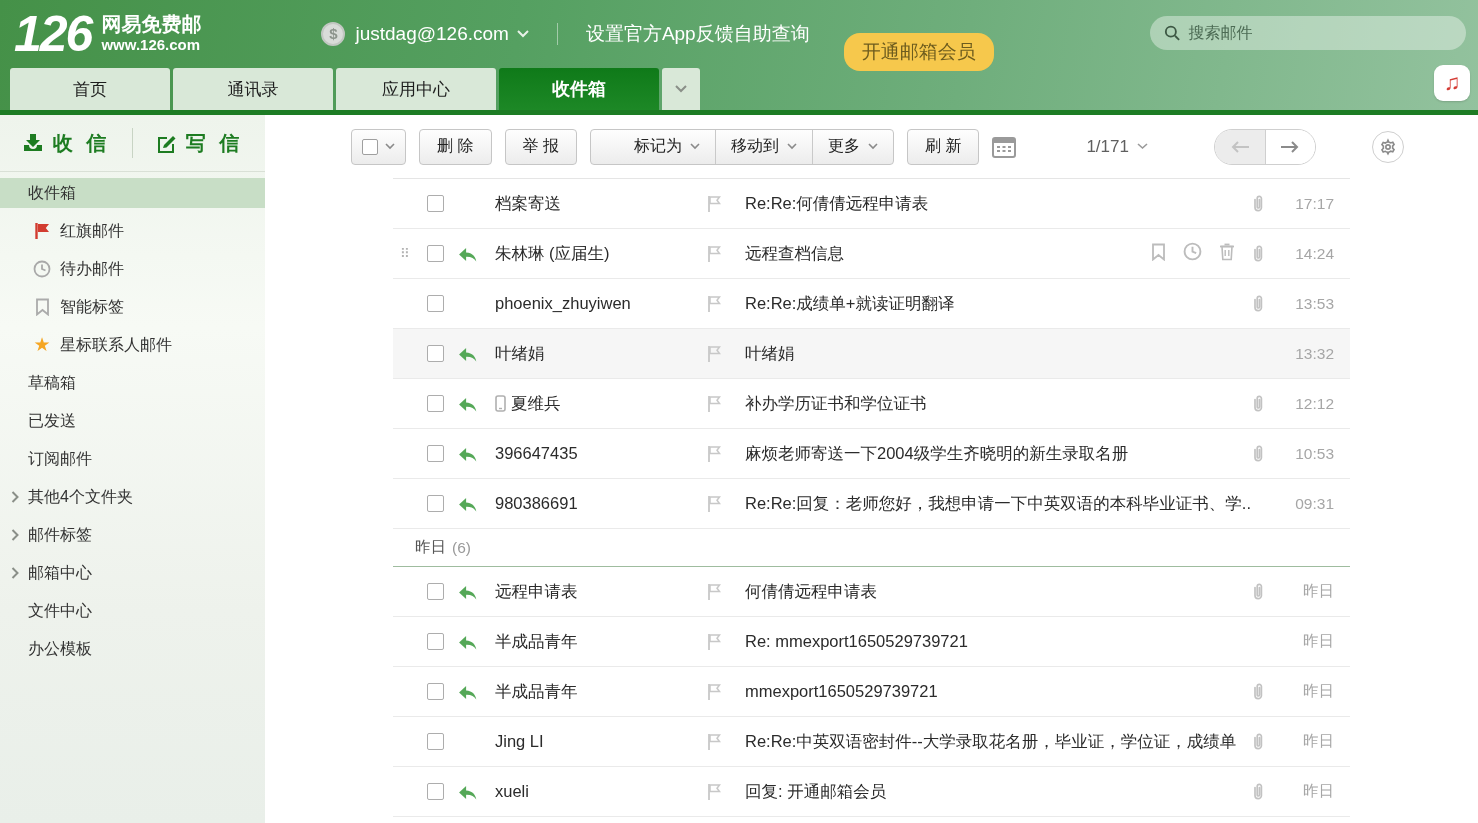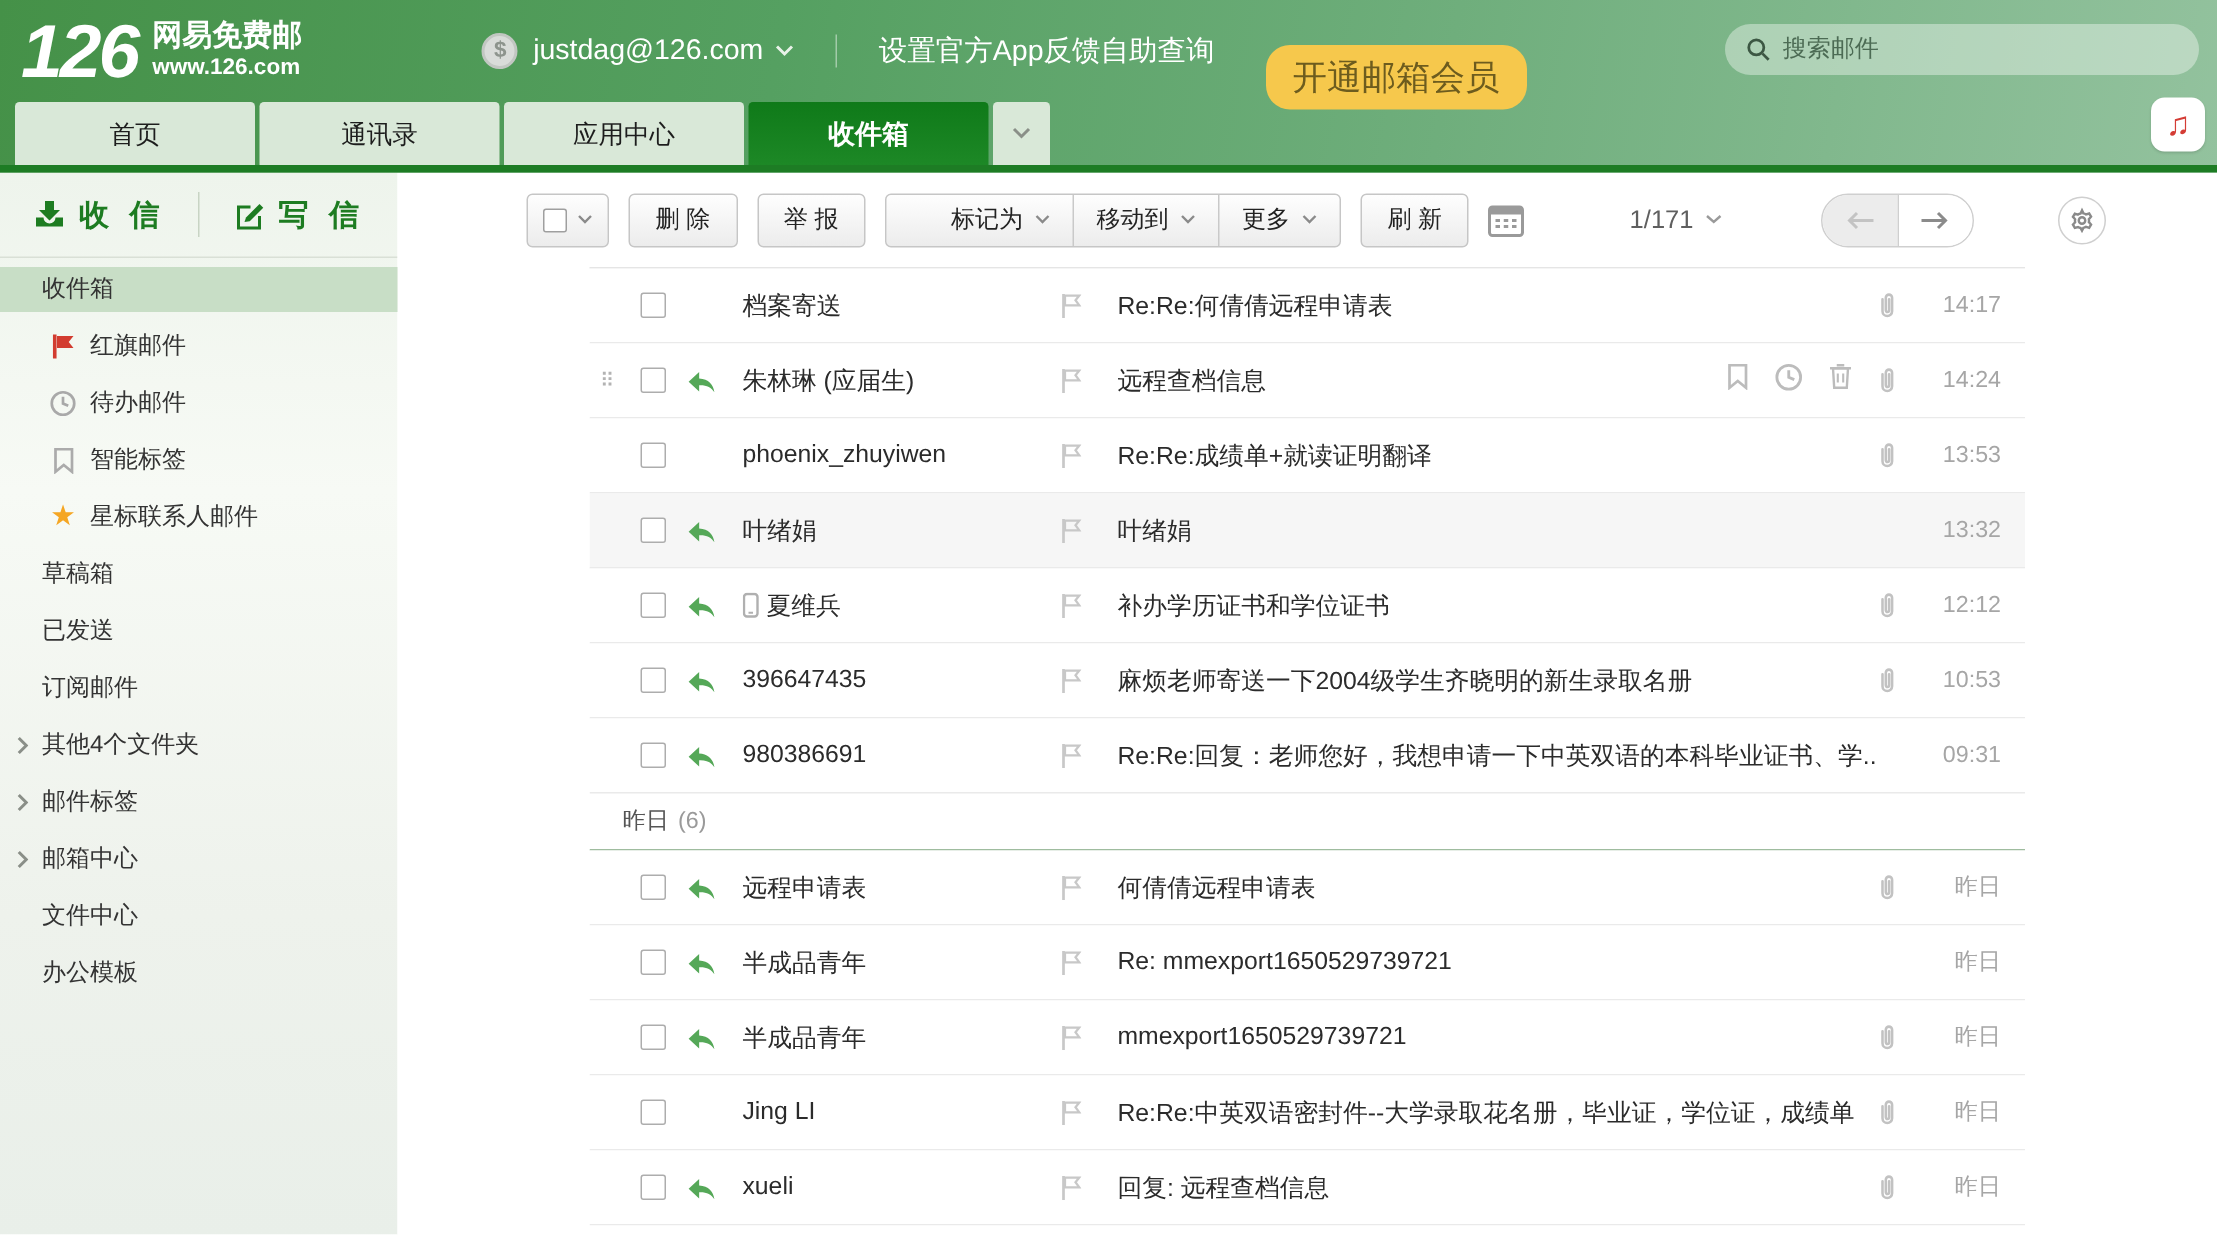--- a/index.html
+++ b/index.html
@@ -18,21 +18,21 @@
   .logo-url { font-size:15px; font-weight:bold; }
   .account { display:flex; align-items:center; margin-left:120px; }
   .coin { width:24px; height:24px; border-radius:50%; background:#d9dcd9; color:#8d948d;
     font-weight:bold; font-size:15px; display:flex; align-items:center; justify-content:center;
     border:2px solid #c2c7c2; }
   .account-email { font-size:19px; margin:0 8px 0 10px; }
   .chev { display:inline-block; }
   .hdr-divider { width:1px; height:22px; background:rgba(255,255,255,.45); margin:0 28px; }
   .hdr-nav { display:flex; align-items:center; font-size:19px; }
   .hdr-nav span { cursor:pointer; }
-  .vip-pill { margin-left:34px; background:#f6c84c; color:#6d5c1e; font-size:23px;
+  .vip-pill { margin-left:34px; background:#f6c84c; color:#6d5c1e; font-size:19px;
     padding:6px 18px; border-radius:16px; cursor:pointer;margin-top:36px; }
   .search-box { position:absolute; right:12px; top:16px; width:316px; height:34px;
     border-radius:17px; background:rgba(255,255,255,.38); display:flex; align-items:center;
     padding:0 14px; }
   .search-box input { border:none; outline:none; background:transparent; font-size:16px;
     color:#2f4a36; width:100%; margin-left:8px; font-family:inherit; }
   .search-box input::placeholder { color:#4c6b54; opacity:1; }
 
   
   .tab-row { position:absolute; left:10px; bottom:5px; display:flex; gap:3px; }
@@ -378,21 +378,21 @@
               <path d="M3 2h9.5l-2.5 3.2L12.5 8.5H3z" fill="none" stroke="#c8c8c8" stroke-width="1.5"></path>
             </svg>
     </span>
     <span class="subject">Re:Re:何倩倩远程申请表</span>
 
     <span class="clip-ic">
       <svg width="14" height="19" viewBox="0 0 14 19">
               <path d="M4 5.5v8a3.2 3.2 0 0 0 6.4 0v-9a2.1 2.1 0 0 0-4.2 0v8.4a1.1 1.1 0 0 0 2.2 0V5.5" fill="none" stroke="#c2c2c2" stroke-width="1.7" stroke-linecap="round"></path>
             </svg>
     </span>
-    <span class="mtime">14:17</span>
+    <span class="mtime">17:17</span>
   </div>
         <div class="mrow has-clip has-reply hovered">
     <span class="drag">⠿</span>
     <span class="mcheck"></span>
     <span class="reply-ic">
       <svg width="20" height="18" viewBox="0 0 22 20">
               <path d="M10 8.2V3.4L2.2 10.6 10 17.8v-4.6c5.6-.2 9 1.6 11.3 5.2-.8-5.6-4.2-9.8-11.3-10.2z" fill="#55a858"></path>
             </svg>
     </span>
     <span class="sender">
@@ -698,21 +698,21 @@
     <span class="sender">
 
       <span class="sender-text">xueli</span>
     </span>
     <span class="mflag">
       <svg width="14" height="18" viewBox="0 0 14 18">
               <line x1="2" y1="1" x2="2" y2="17" stroke="#c8c8c8" stroke-width="1.8"></line>
               <path d="M3 2h9.5l-2.5 3.2L12.5 8.5H3z" fill="none" stroke="#c8c8c8" stroke-width="1.5"></path>
             </svg>
     </span>
-    <span class="subject">回复: 远程查档信息</span>
+    <span class="subject">回复: 开通邮箱会员</span>
 
     <span class="clip-ic">
       <svg width="14" height="19" viewBox="0 0 14 19">
               <path d="M4 5.5v8a3.2 3.2 0 0 0 6.4 0v-9a2.1 2.1 0 0 0-4.2 0v8.4a1.1 1.1 0 0 0 2.2 0V5.5" fill="none" stroke="#c2c2c2" stroke-width="1.7" stroke-linecap="round"></path>
             </svg>
     </span>
     <span class="mtime">昨日</span>
   </div>
       </div>
   </div>

